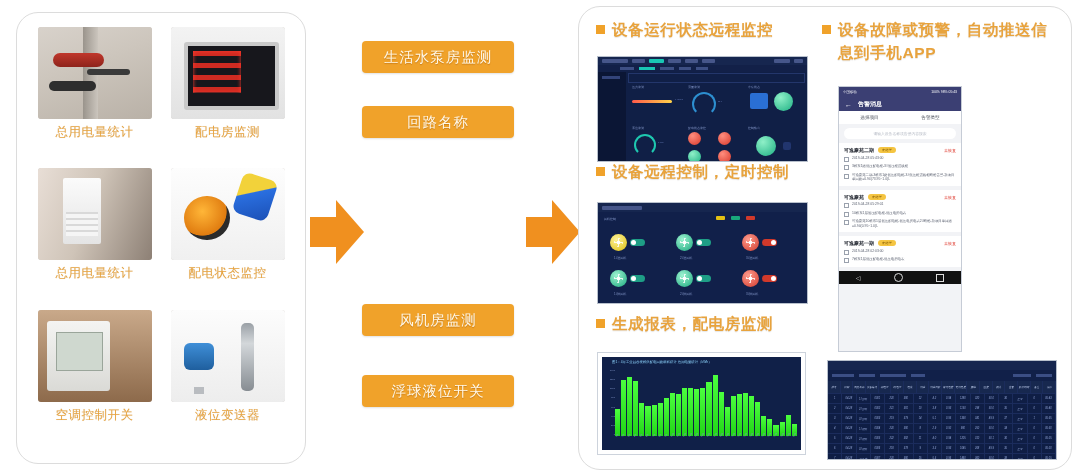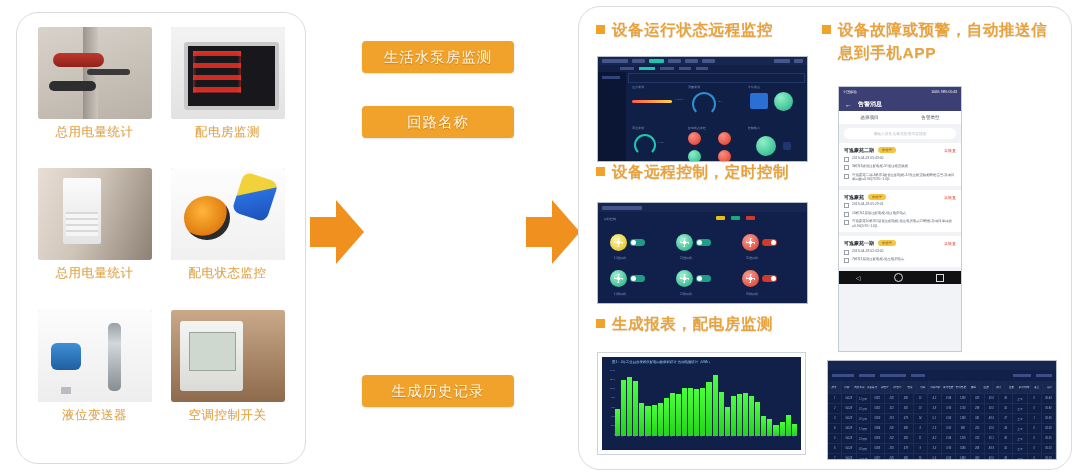--- a/index.html
+++ b/index.html
@@ -231,46 +231,47 @@
 
       <div class="dev">
         <div class="dev-img">
             <div class="ph p-float"></div>
           </div>
         <div class="dev-cap">配电状态监控</div>
       </div>
 
       <div class="dev">
         <div class="dev-img">
-            <div class="ph p-level"></div>
-          </div>
-        <div class="dev-cap">液位变送器</div>
+            <div class="ph p-ac"></div>
+          </div>
+        <div class="dev-cap">空调控制开关</div>
       </div>
 
       <div class="dev">
         <div class="dev-img">
-            <div class="ph p-ac"></div>
-          </div>
-        <div class="dev-cap">空调控制开关</div>
+            <div class="ph p-level"></div>
+          </div>
+        <div class="dev-cap">液位变送器</div>
       </div>
 
     </div>
   </div>
 
   <div class="arrow" id="arrow-1">
     <div class="arrow-shape">
         <div class="stem"></div>
         <div class="head"></div>
       </div>
   </div>
 
   <div class="mid-labels">
     <div class="mlabel" style="top:41px">生活水泵房监测</div>
     <div class="mlabel" style="top:106px">回路名称</div>
-    <div class="mlabel" style="top:375px">生成历史记录</div>
+    <div class="mlabel" style="top:304px">风机房监测</div>
+    <div class="mlabel" style="top:375px">浮球液位开关</div>
   </div>
 
   <div class="arrow" id="arrow-2">
     <div class="arrow-shape">
         <div class="stem"></div>
         <div class="head"></div>
       </div>
   </div>
 
   <div class="panel" id="right-panel"></div>

